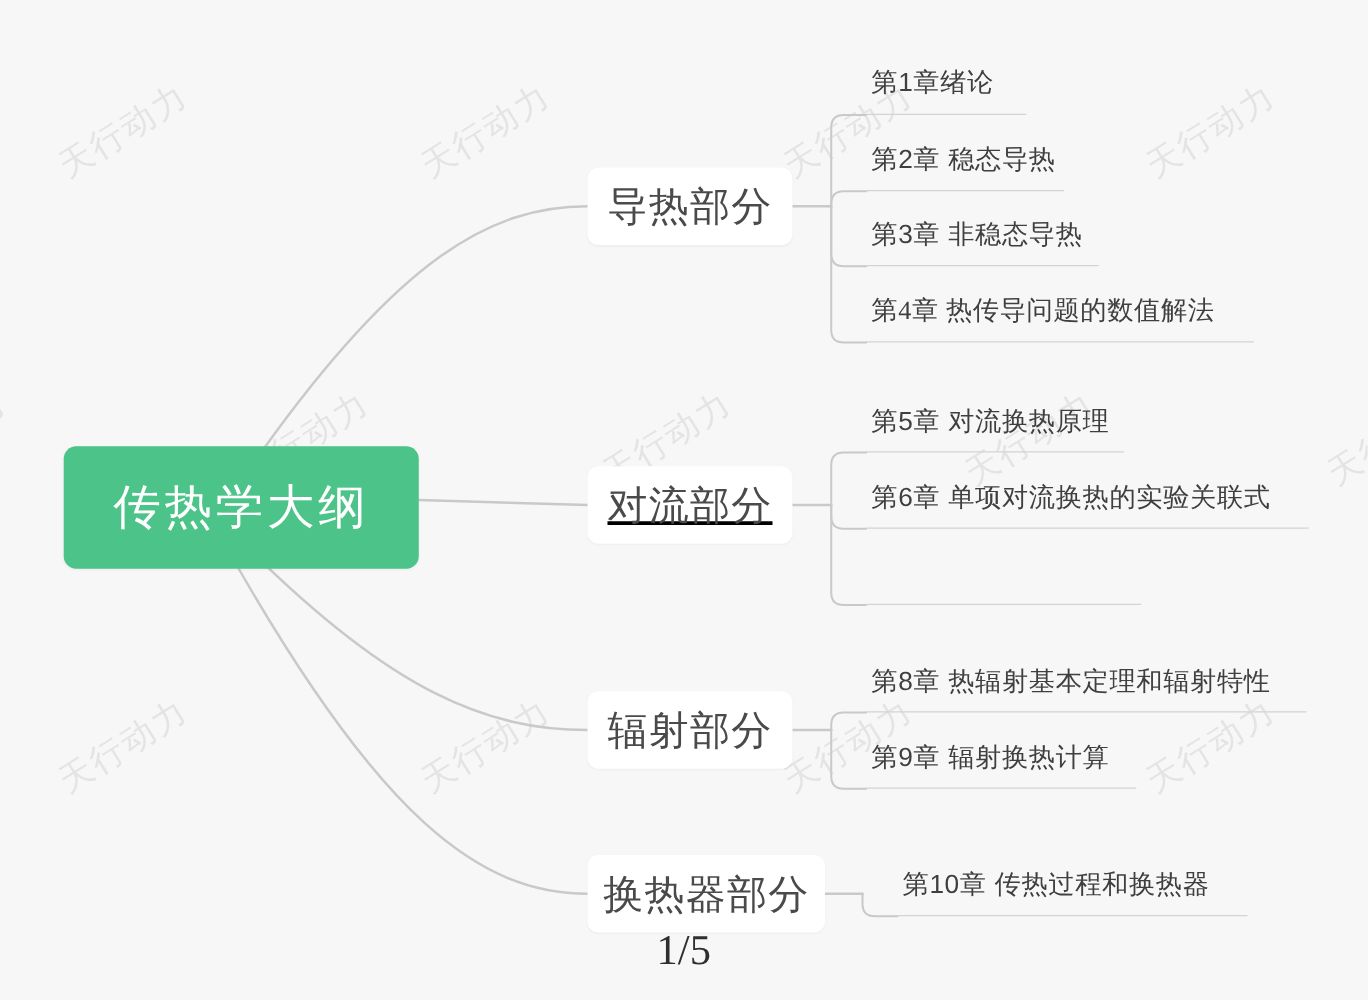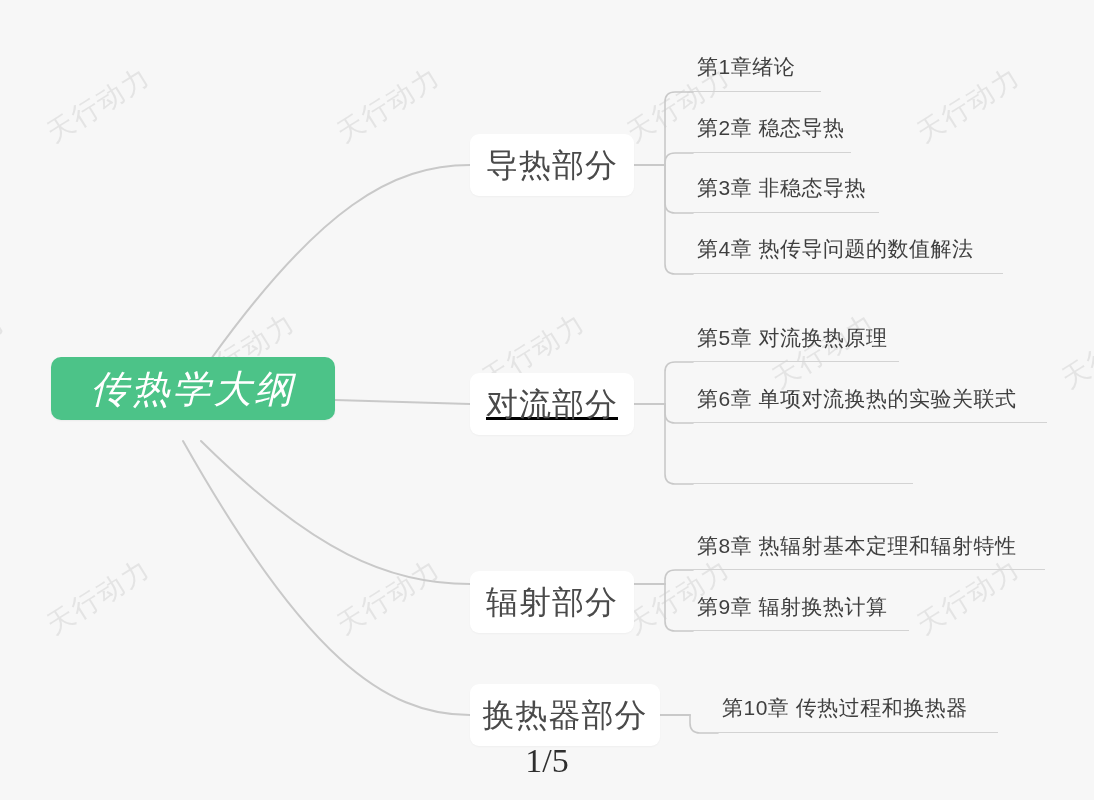--- a/index.html
+++ b/index.html
@@ -169,60 +169,60 @@
       <path d="M 634 584 L 665 584" stroke="#c9c9c9" stroke-width="2" fill="none" stroke-linecap="round"></path>
       <path d="M 693 570 L 675 570 Q 665 570 665 580 L 665 584" stroke="#c9c9c9" stroke-width="1.6" fill="none" stroke-linecap="round"></path>
       <path d="M 693 631 L 675 631 Q 665 631 665 621 L 665 584" stroke="#c9c9c9" stroke-width="1.6" fill="none" stroke-linecap="round"></path>
       <path d="M 183 441 C 303.53999999999996 654.72, 383.9 715, 470 715" stroke="#c9c9c9" stroke-width="2" fill="none" stroke-linecap="round"></path>
       <path d="M 660 715 L 690 715" stroke="#c9c9c9" stroke-width="2" fill="none" stroke-linecap="round"></path>
       <path d="M 718 733 L 700 733 Q 690 733 690 723 L 690 715" stroke="#c9c9c9" stroke-width="1.6" fill="none" stroke-linecap="round"></path>
     </svg>
 
   <div id="nodes">
 
-    <div class="root-node" style="left: 51px; top: 357px; width: 284px; height: 63px; background: rgb(76, 195, 136); font-style: italic;">
+    <div class="root-node" style="left: 51px; top: 357px; width: 284px; height: 98px; background: rgb(76, 195, 136);">
       <span class="root-label">传热学大纲</span>
     </div>
 
     <div class="branch-node" style="left: 470px; width: 164px; top: 134px; height: 62px;">
       <span class="branch-label">导热部分</span>
     </div>
     <div class="leaf-node" style="left: 693px; top: 56px; height: 36px;">
       <span class="leaf-label">第1章绪论</span>
       <span class="leaf-underline" style="width: 128px;"></span>
     </div>
     <div class="leaf-node" style="left: 693px; top: 117px; height: 36px;">
       <span class="leaf-label">第2章 稳态导热</span>
       <span class="leaf-underline" style="width: 158px;"></span>
     </div>
     <div class="leaf-node" style="left: 693px; top: 177px; height: 36px;">
       <span class="leaf-label">第3章 非稳态导热</span>
       <span class="leaf-underline" style="width: 186px;"></span>
     </div>
-    <div class="leaf-node" style="left: 693px; top: 238px; height: 36px;">
+    <div class="leaf-node" style="left: 693px; top: 238px; height: 36px; font-family: Liberation Serif, serif;">
       <span class="leaf-label">第4章 热传导问题的数值解法</span>
       <span class="leaf-underline" style="width: 310px;"></span>
     </div>
 
     <div class="branch-node" style="left: 470px; width: 164px; top: 373px; height: 62px; text-decoration: underline;">
       <span class="branch-label">对流部分</span>
     </div>
     <div class="leaf-node" style="left: 693px; top: 327px; height: 35px;">
       <span class="leaf-label">第5章 对流换热原理</span>
       <span class="leaf-underline" style="width: 206px;"></span>
     </div>
     <div class="leaf-node" style="left: 693px; top: 388px; height: 35px;">
       <span class="leaf-label">第6章 单项对流换热的实验关联式</span>
       <span class="leaf-underline" style="width: 354px;"></span>
     </div>
     <div class="leaf-node" style="left: 693px; top: 449px; height: 35px;">
       <span class="leaf-underline" style="width: 220px;"></span>
     </div>
 
-    <div class="branch-node" style="left: 470px; width: 164px; top: 571px; height: 62px;">
+    <div class="branch-node" style="left: 470px; width: 164px; top: 553px; height: 62px;">
       <span class="branch-label">辐射部分</span>
     </div>
     <div class="leaf-node" style="left: 693px; top: 535px; height: 35px;">
       <span class="leaf-label">第8章 热辐射基本定理和辐射特性</span>
       <span class="leaf-underline" style="width: 352px;"></span>
     </div>
     <div class="leaf-node" style="left: 693px; top: 596px; height: 35px;">
       <span class="leaf-label">第9章 辐射换热计算</span>
       <span class="leaf-underline" style="width: 216px;"></span>
     </div>

